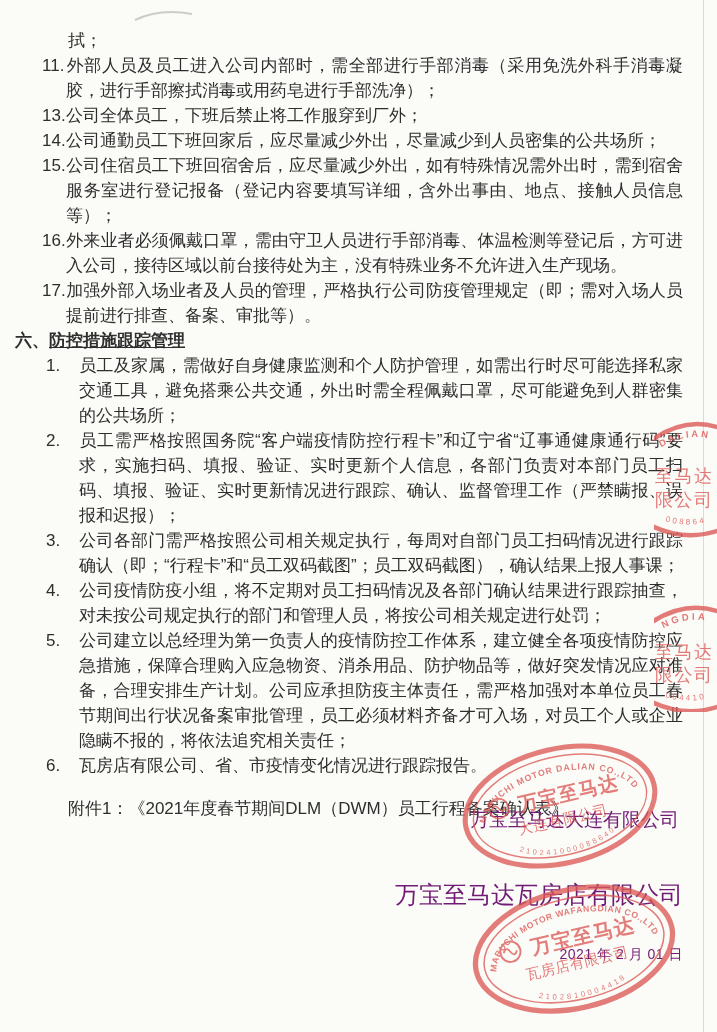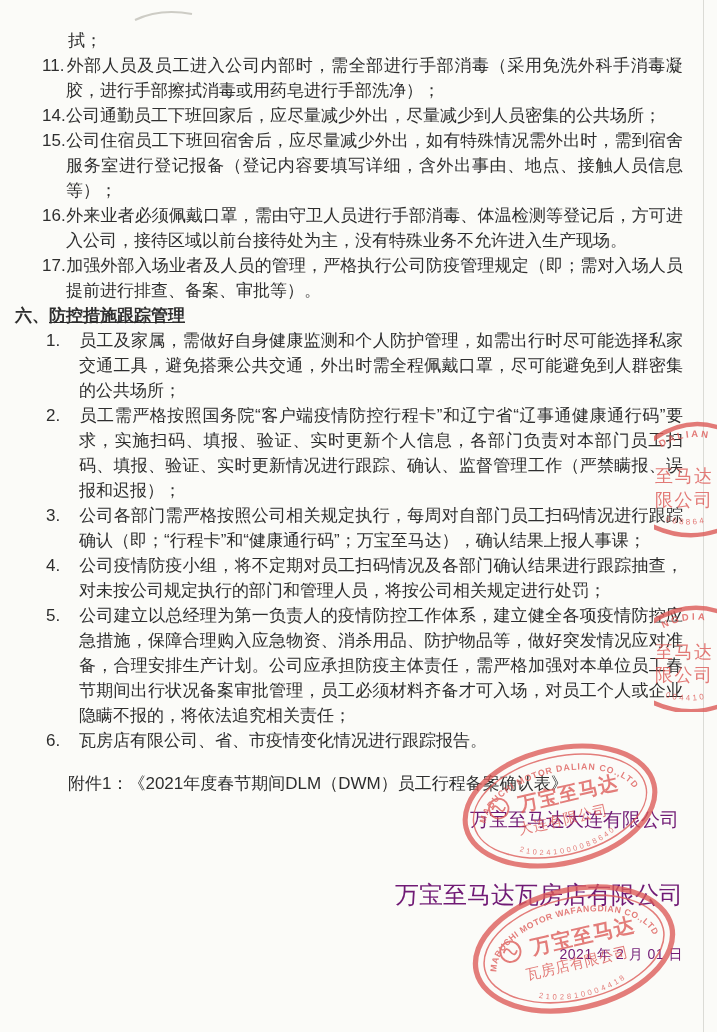--- a/index.html
+++ b/index.html
@@ -45,30 +45,31 @@
 
 <svg class="scan-curve" width="70" height="18" viewBox="0 0 70 18">
   <path d="M 5 14 Q 30 2 62 8" stroke="#cdccc5" stroke-width="2" fill="none"></path>
 </svg>
 <div class="page-edge-line"></div>
 
 <div class="doc-text">
   <div class="cont">拭；</div>
 
   <div class="itemA"><span class="num">11.</span><span>外部人员及员工进入公司内部时，需全部进行手部消毒（采用免洗外科手消毒凝胶，进行手部擦拭消毒或用药皂进行手部洗净）；</span></div>
+  <div class="itemA"><span class="num">13.</span><span>公司全体员工，下班后禁止将工作服穿到厂外；</span></div>
   <div class="itemA"><span class="num">14.</span><span>公司通勤员工下班回家后，应尽量减少外出，尽量减少到人员密集的公共场所；</span></div>
   <div class="itemA"><span class="num">15.</span><span>公司住宿员工下班回宿舍后，应尽量减少外出，如有特殊情况需外出时，需到宿舍服务室进行登记报备（登记内容要填写详细，含外出事由、地点、接触人员信息等）；</span></div>
   <div class="itemA"><span class="num">16.</span><span>外来业者必须佩戴口罩，需由守卫人员进行手部消毒、体温检测等登记后，方可进入公司，接待区域以前台接待处为主，没有特殊业务不允许进入生产现场。</span></div>
   <div class="itemA"><span class="num">17.</span><span>加强外部入场业者及人员的管理，严格执行公司防疫管理规定（即；需对入场人员提前进行排查、备案、审批等）。</span></div>
 
   <div class="heading"><span class="sec-num">六、</span><span>防控措施跟踪管理</span></div>
 
   <div class="itemB"><span class="num">1.</span><span>员工及家属，需做好自身健康监测和个人防护管理，如需出行时尽可能选择私家交通工具，避免搭乘公共交通，外出时需全程佩戴口罩，尽可能避免到人群密集的公共场所；</span></div>
   <div class="itemB"><span class="num">2.</span><span>员工需严格按照国务院“客户端疫情防控行程卡”和辽宁省“辽事通健康通行码”要求，实施扫码、填报、验证、实时更新个人信息，各部门负责对本部门员工扫码、填报、验证、实时更新情况进行跟踪、确认、监督管理工作（严禁瞒报、误报和迟报）；</span></div>
-  <div class="itemB"><span class="num">3.</span><span>公司各部门需严格按照公司相关规定执行，每周对自部门员工扫码情况进行跟踪确认（即；“行程卡”和“健康通行码”；万宝至马达），确认结果上报人事课；</span></div>
+  <div class="itemB"><span class="num">3.</span><span>公司各部门需严格按照公司相关规定执行，每周对自部门员工扫码情况进行跟踪确认（即；“行程卡”和“员工双码截图”；员工双码截图），确认结果上报人事课；</span></div>
   <div class="itemB"><span class="num">4.</span><span>公司疫情防疫小组，将不定期对员工扫码情况及各部门确认结果进行跟踪抽查，对未按公司规定执行的部门和管理人员，将按公司相关规定进行处罚；</span></div>
   <div class="itemB"><span class="num">5.</span><span>公司建立以总经理为第一负责人的疫情防控工作体系，建立健全各项疫情防控应急措施，保障合理购入应急物资、消杀用品、防护物品等，做好突发情况应对准备，合理安排生产计划。公司应承担防疫主体责任，需严格加强对本单位员工春节期间出行状况备案审批管理，员工必须材料齐备才可入场，对员工个人或企业隐瞒不报的，将依法追究相关责任；</span></div>
   <div class="itemB"><span class="num">6.</span><span>瓦房店有限公司、省、市疫情变化情况进行跟踪报告。</span></div>
 
   <div class="attachment">附件1：《2021年度春节期间DLM（DWM）员工行程备案确认表》</div>
 </div>
 
 <div class="sig sig1">万宝至马达大连有限公司</div>
 <div class="sig sig2">万宝至马达瓦房店有限公司</div>
 <div class="sig sigdate">2021 年 2 月 01 日</div>

